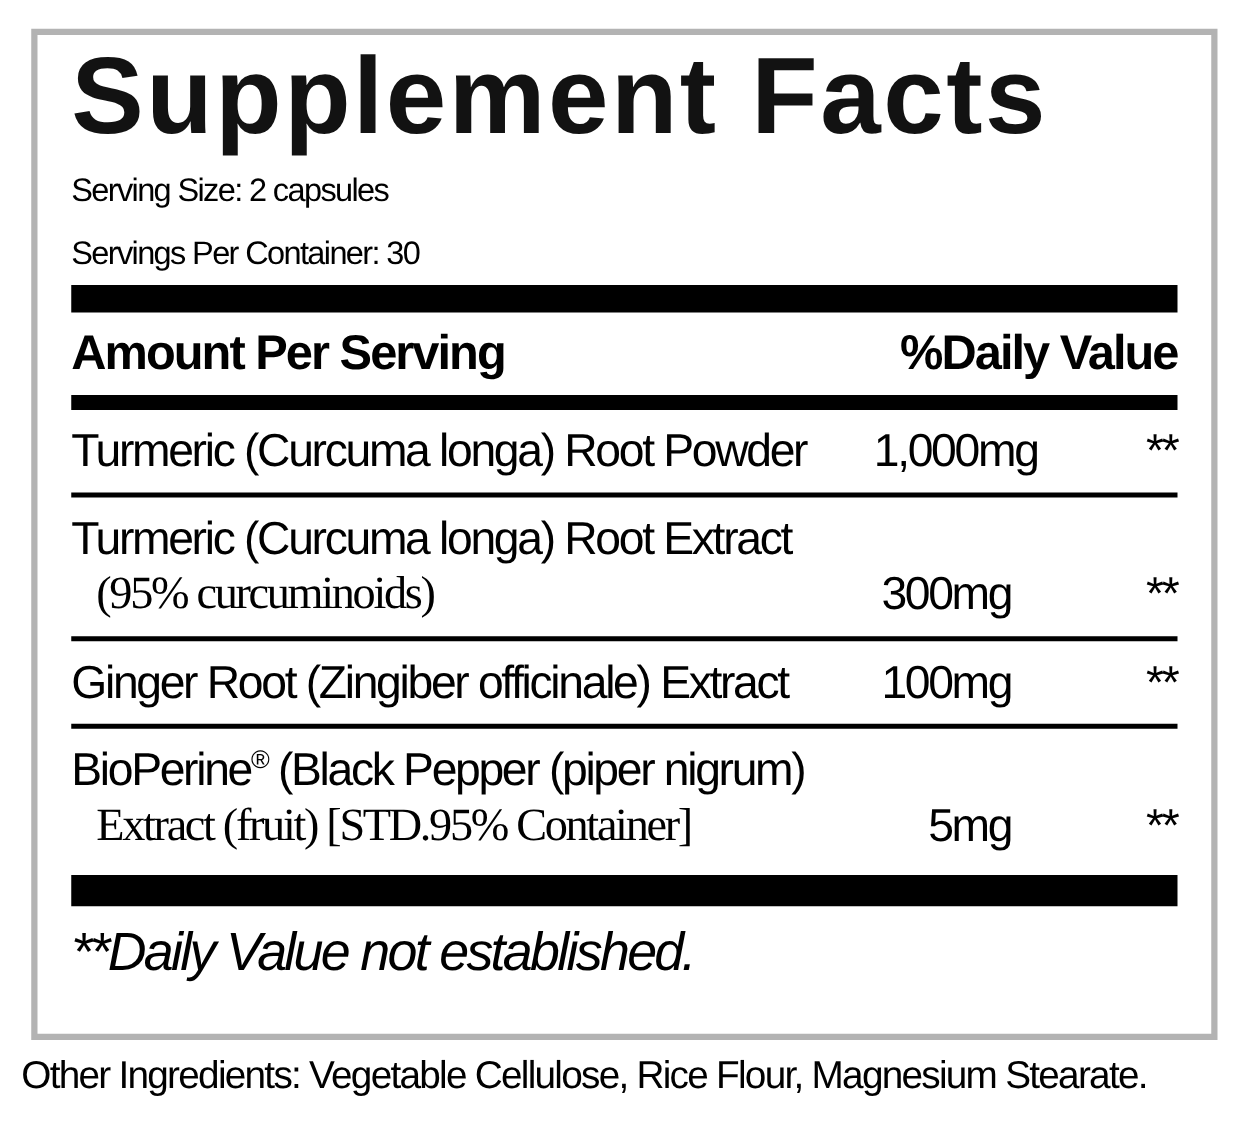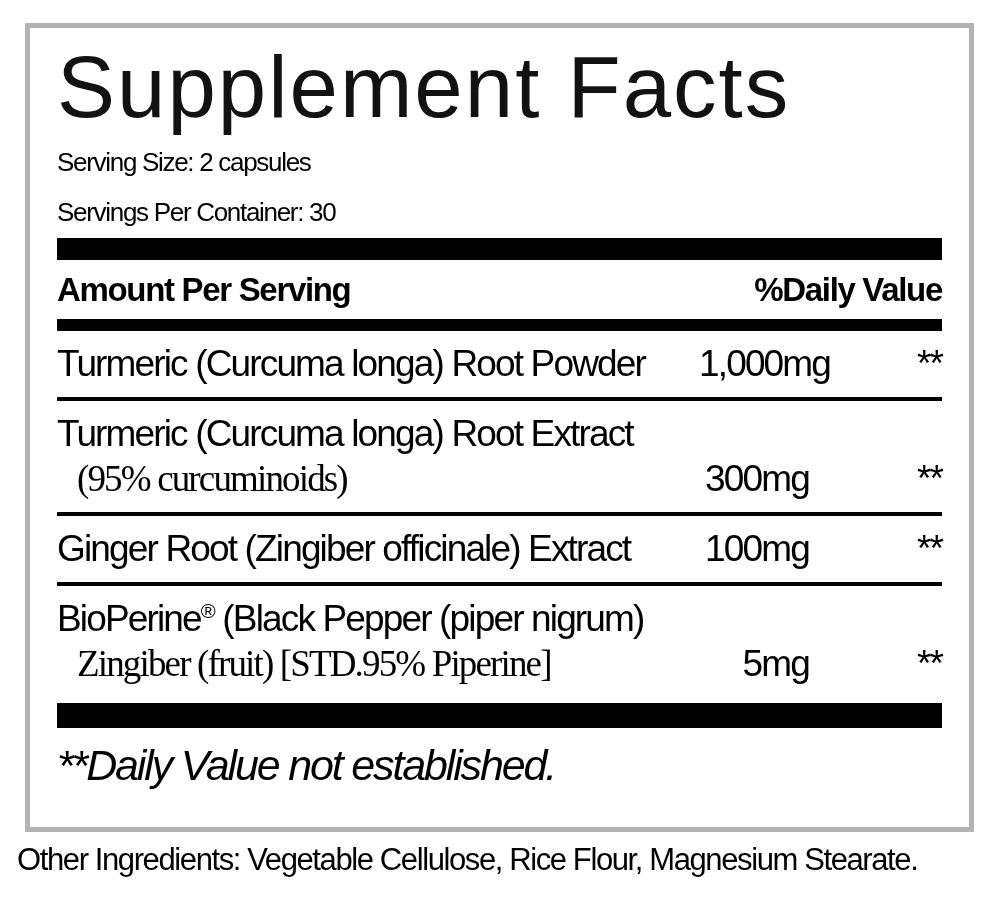--- a/index.html
+++ b/index.html
@@ -19,23 +19,22 @@
     top: 23px;
     width: 949px;
     height: 809px;
     border: 5px solid #b3b3b3;
     background: #ffffff;
     padding: 0 27px;
     overflow: hidden;
   }
 
   .title {
-    margin-top: 10px;
     font-size: 87px;
-    font-weight: normal;
+    font-weight: bold;
     letter-spacing: 2px;
     line-height: 1.12;
     color: #121212;
     white-space: nowrap;
   }
 
   .serving-line {
     font-size: 26px;
     letter-spacing: -0.05em;
     line-height: 1.2;
@@ -47,21 +46,21 @@
   .bar { background: #000000; width: 100%; }
   .bar-top { height: 22px; margin-top: 10px; }
   .bar-mid { height: 12px; }
   .bar-bottom { height: 25px; margin-top: 6px; }
 
   .header-row {
     display: flex;
     justify-content: space-between;
     align-items: baseline;
     padding: 11px 0 10px 0;
-    font-size: 33px;
+    font-size: 39px;
     font-weight: bold;
     letter-spacing: -0.04em;
     line-height: 1.15;
     white-space: nowrap;
   }
 
   .row {
     display: flex;
     align-items: flex-end;
     padding: 11px 0 11px 0;
@@ -156,21 +155,21 @@
       
     </div>
     <div class="cell-amt">100mg</div>
     <div class="cell-dv">**</div>
   </div>
   <div class="sep"></div>
 
   <div class="row">
     <div class="cell-name">
       <span>BioPerine</span><sup class="reg-mark">®</sup><span> (Black Pepper (piper nigrum)</span>
-      <span class="name-line2">Zingiber (fruit) [STD.95% Piperine]</span>
+      <span class="name-line2">Extract (fruit) [STD.95% Container]</span>
     </div>
     <div class="cell-amt">5mg</div>
     <div class="cell-dv">**</div>
   </div>
 
   <div class="bar bar-bottom"></div>
 
   <div class="footnote">**Daily Value not established.</div>
 
 </div>

